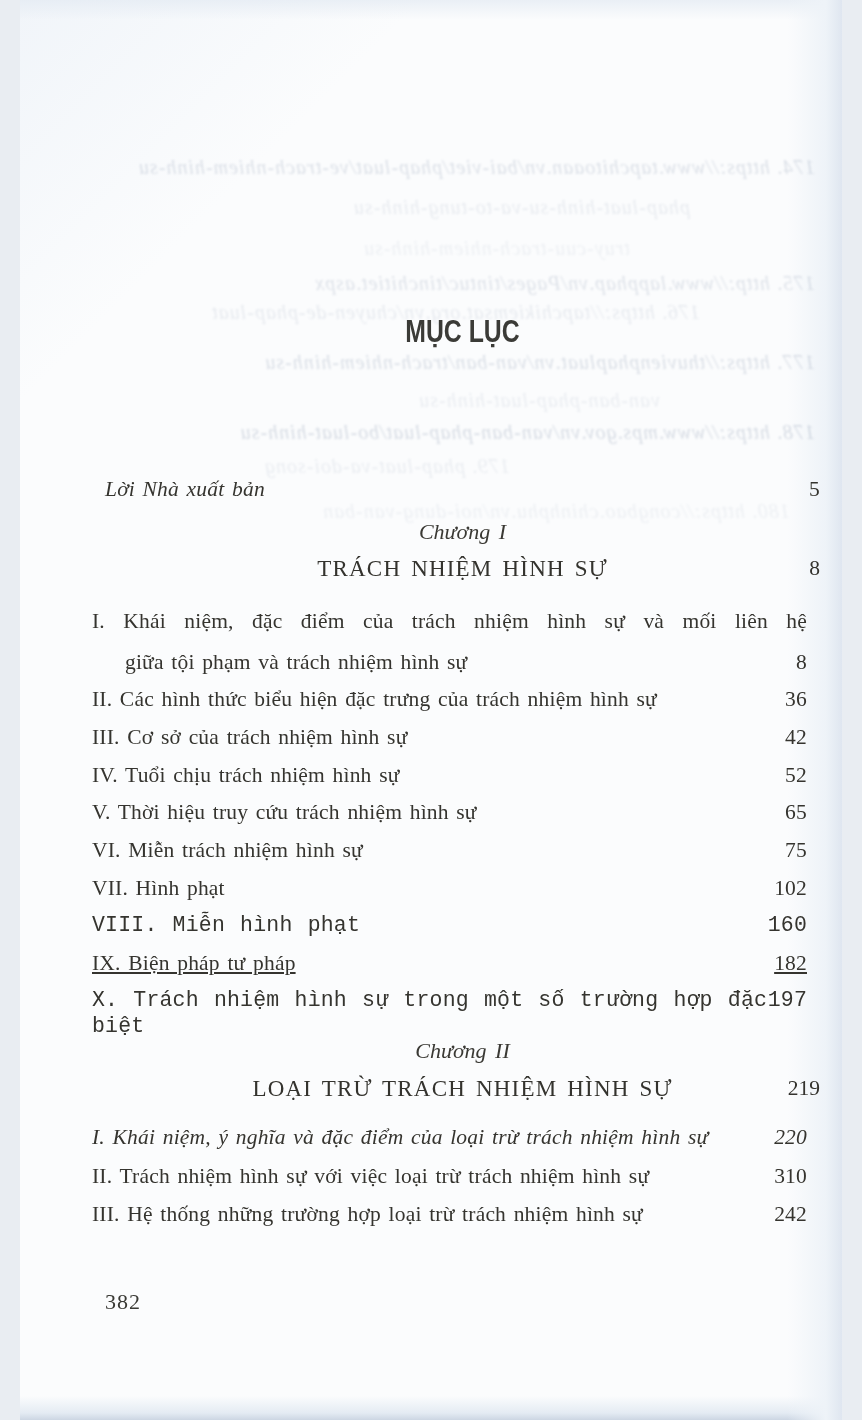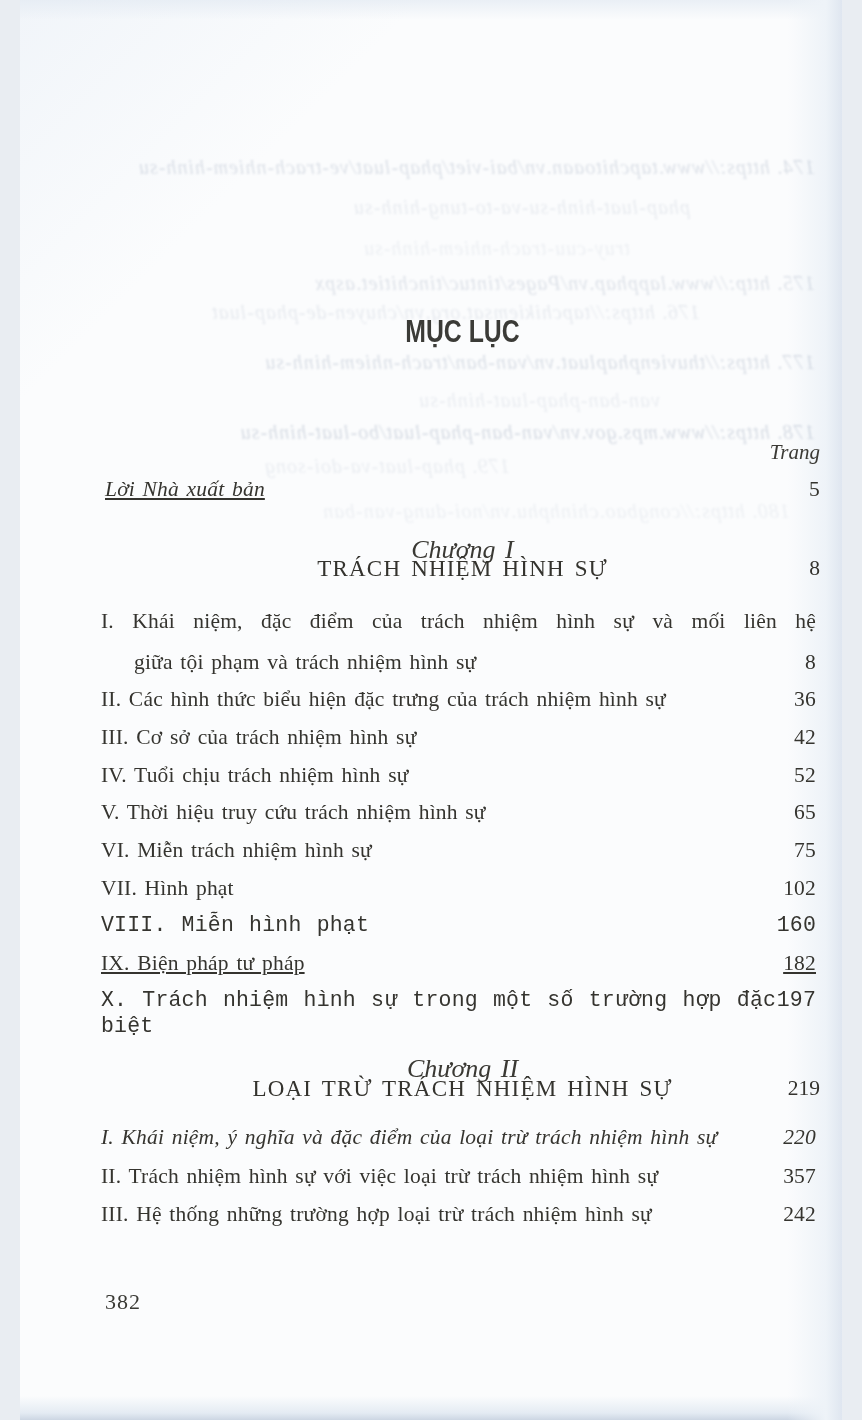--- a/index.html
+++ b/index.html
@@ -45,33 +45,33 @@
     position:absolute;top:440px;left:85px;width:715px;
     text-align:right;font-style:italic;font-size:21px;color:#3c3b36;
   }
   .row{
     position:absolute;left:85px;width:715px;
     font-size:21.5px;line-height:26px;color:#35342f;
     display:flex;justify-content:space-between;align-items:baseline;
     word-spacing:2px;letter-spacing:.2px;
   }
   .row .pg{font-size:21.5px;color:#35342f;}
-  .front-label{font-style:italic;text-decoration:underline;}
+  .front-label{font-style:italic;}
   .ch-label{
     position:absolute;left:85px;width:715px;text-align:center;
-    font-style:italic;font-size:26px;color:#3a3934;word-spacing:3px;margin-top:16px;
+    font-style:italic;font-size:22px;color:#3a3934;word-spacing:3px;
   }
   .ch-title{
     position:absolute;left:85px;width:715px;text-align:center;
     font-size:23px;color:#34332e;letter-spacing:1.2px;word-spacing:3px;
   }
   .ch-title .pg{
     position:absolute;right:0;top:0;font-size:21.5px;letter-spacing:0;
   }
-  .item{position:absolute;left:81px;width:715px;}
+  .item{position:absolute;left:72px;width:715px;}
   .item .one{
     display:flex;justify-content:space-between;align-items:flex-start;
     font-size:21.5px;line-height:26px;word-spacing:2px;letter-spacing:.2px;
   }
   .item .l1{
     font-size:21.5px;line-height:26px;letter-spacing:.2px;
     text-align:justify;text-align-last:justify;
   }
   .item .l2row{
     display:flex;justify-content:space-between;align-items:baseline;
@@ -98,21 +98,20 @@
       <div class="ghost" style="top: 389px; left: 160px; width: 480px; opacity: 0.11;">van-ban-phap-luat-hinh-su</div>
       <div class="ghost" style="top: 421px; left: 95px; width: 700px; opacity: 0.23;">178. https://www.mps.gov.vn/van-ban-phap-luat/bo-luat-hinh-su</div>
       <div class="ghost" style="top: 455px; left: 110px; width: 380px; opacity: 0.11;">179. phap-luat-va-doi-song</div>
       <div class="ghost" style="top: 500px; left: 120px; width: 650px; opacity: 0.09;">180. https://congbao.chinhphu.vn/noi-dung-van-ban</div>
     </div>
 
   <div class="title">
     <span class="squeeze">MỤC LỤC</span>
   </div>
 
-  <div class="trang">Trang</div>
 
   <div class="row" style="top:476px">
     <span class="front-label">Lời Nhà xuất bản</span>
     <span class="pg">5</span>
   </div>
 
   <div id="toc">
       <div class="ch-label" style="top: 519px;">Chương I</div>
       <div class="ch-title" style="top: 556px;"><span>TRÁCH NHIỆM HÌNH SỰ</span><span class="pg">8</span></div>
       <div class="item" style="top: 608px;">
@@ -180,21 +179,21 @@
       <div class="ch-title" style="top: 1076px;"><span>LOẠI TRỪ TRÁCH NHIỆM HÌNH SỰ</span><span class="pg">219</span></div>
       <div class="item" style="top: 1124px; font-style: italic;">
         <div class="one">
           <span>I. Khái niệm, ý nghĩa và đặc điểm của loại trừ trách nhiệm hình sự</span>
           <span class="pg">220</span>
         </div>
       </div>
       <div class="item" style="top: 1163px;">
         <div class="one">
           <span>II. Trách nhiệm hình sự với việc loại trừ trách nhiệm hình sự</span>
-          <span class="pg">357</span>
+          <span class="pg">310</span>
         </div>
       </div>
       <div class="item" style="top: 1201px;">
         <div class="one">
           <span>III. Hệ thống những trường hợp loại trừ trách nhiệm hình sự</span>
           <span class="pg">242</span>
         </div>
       </div>
     </div>
 

